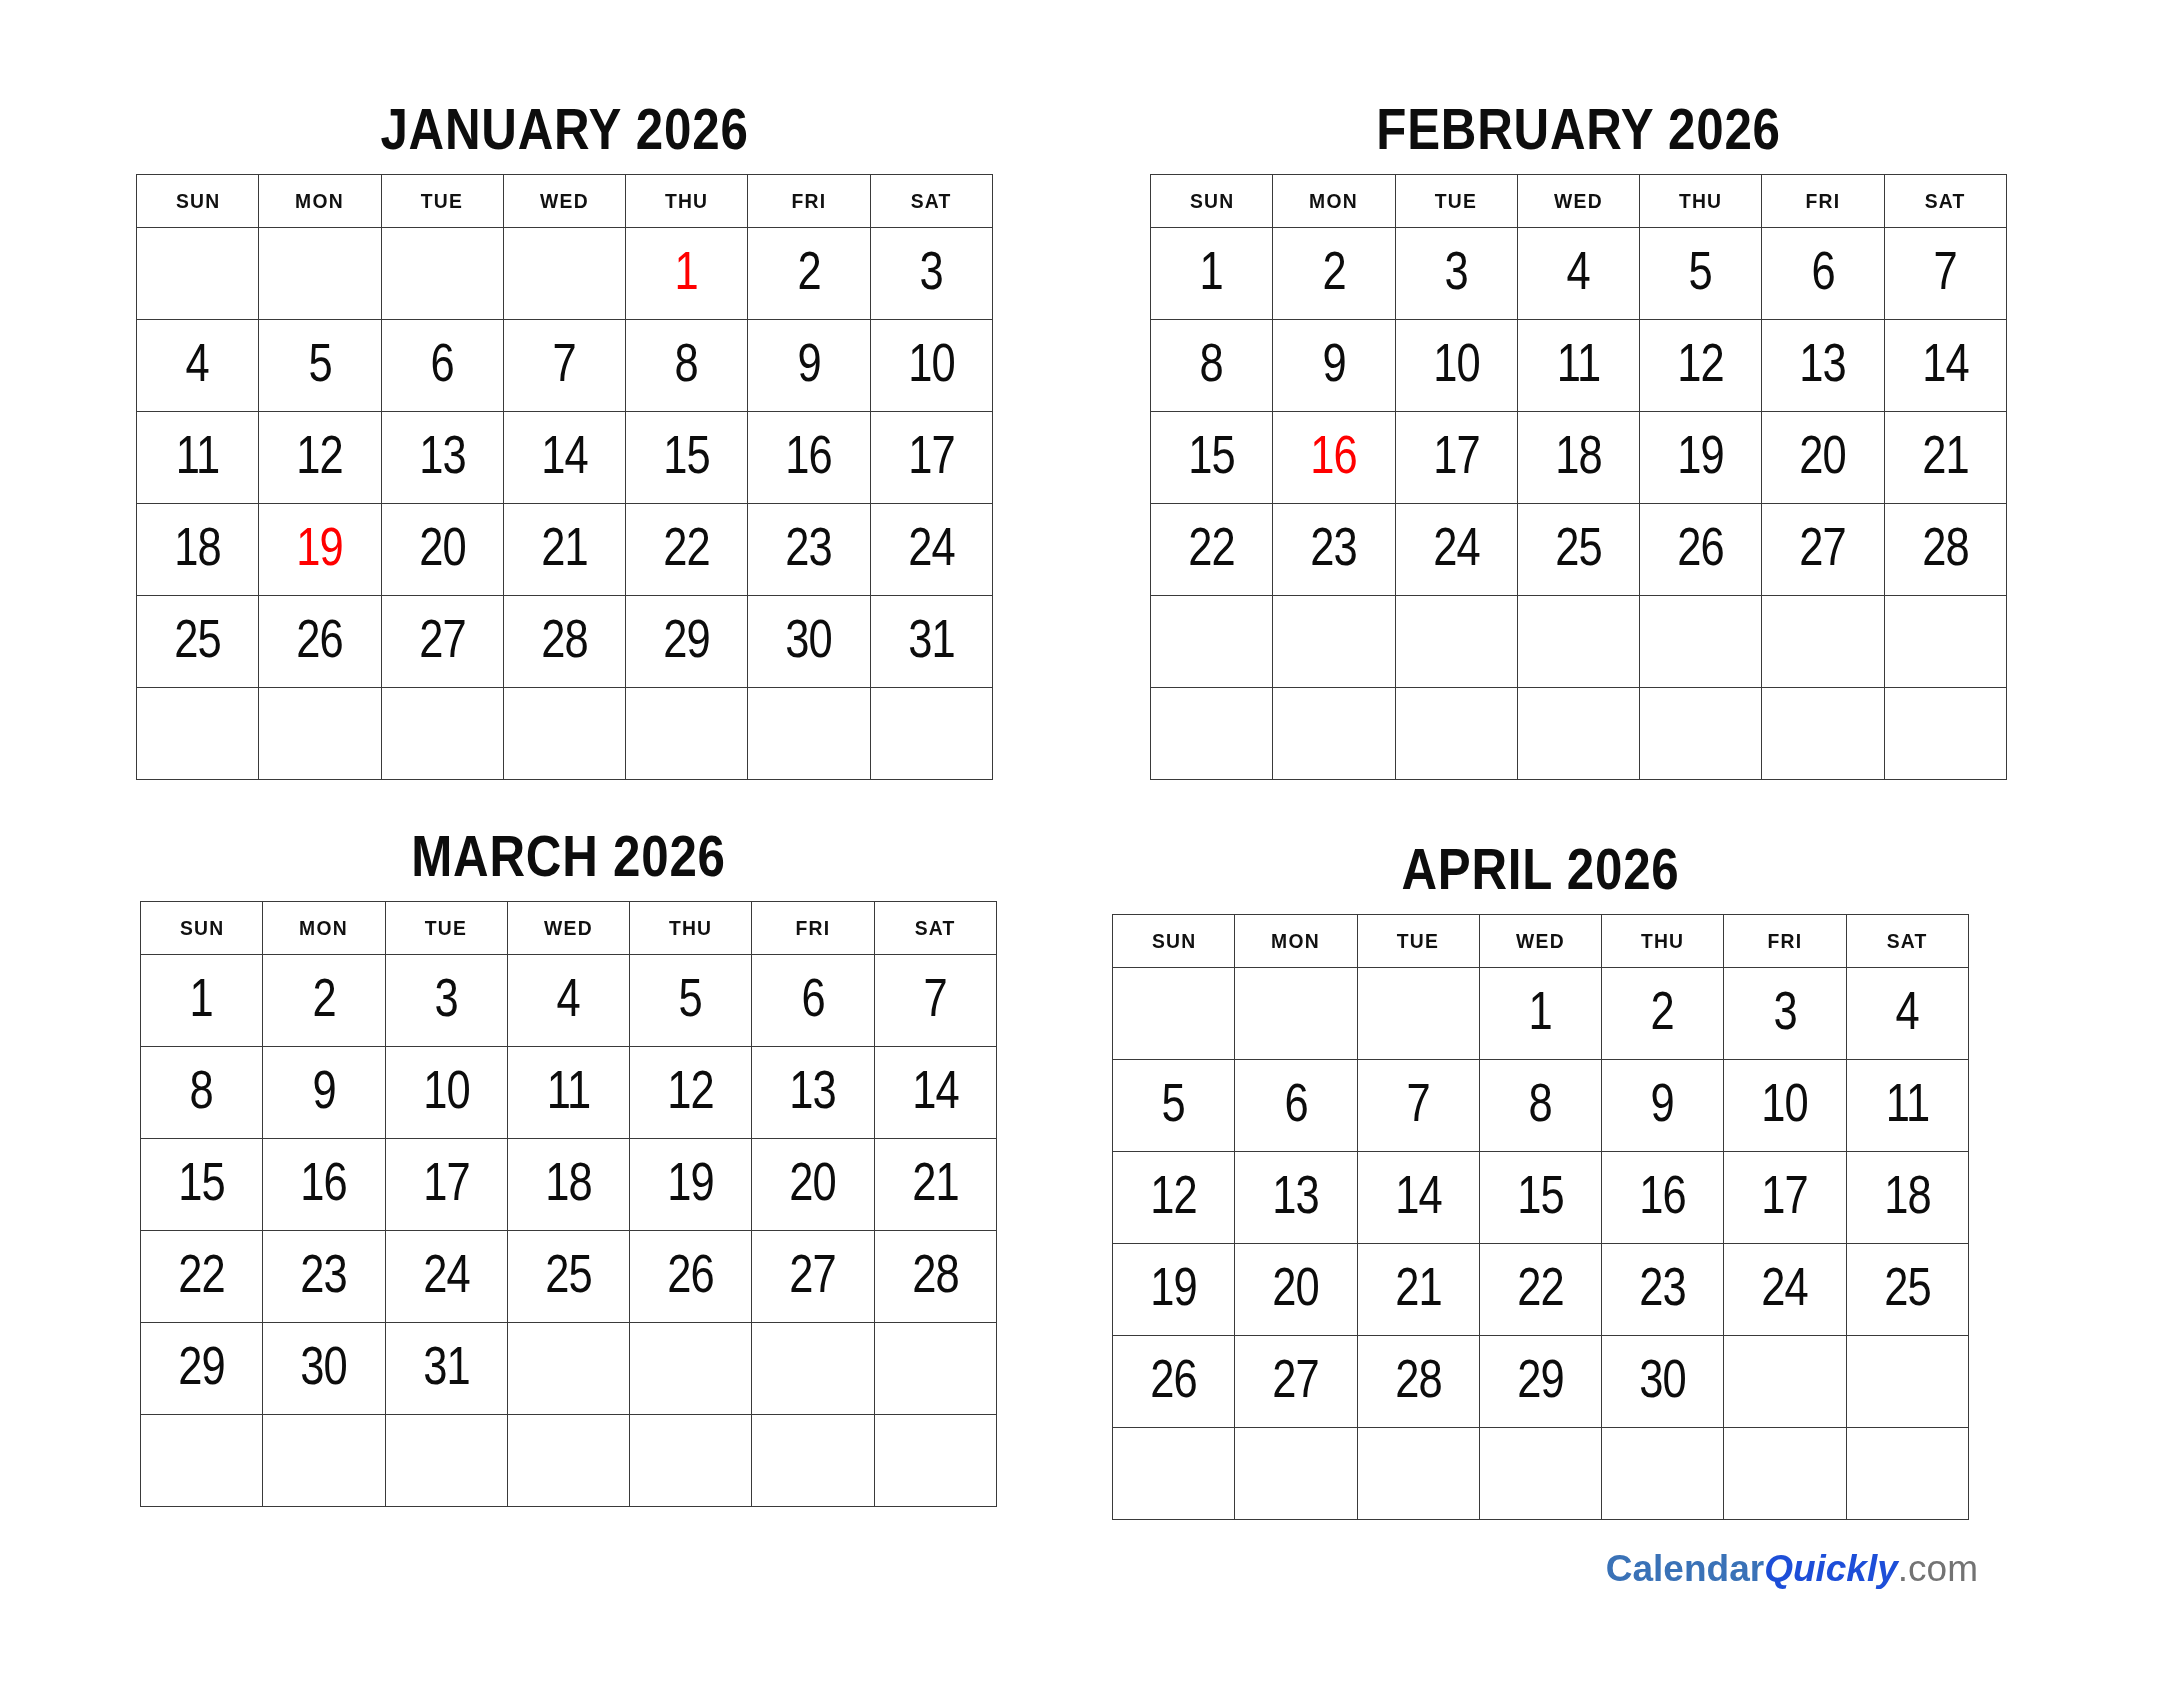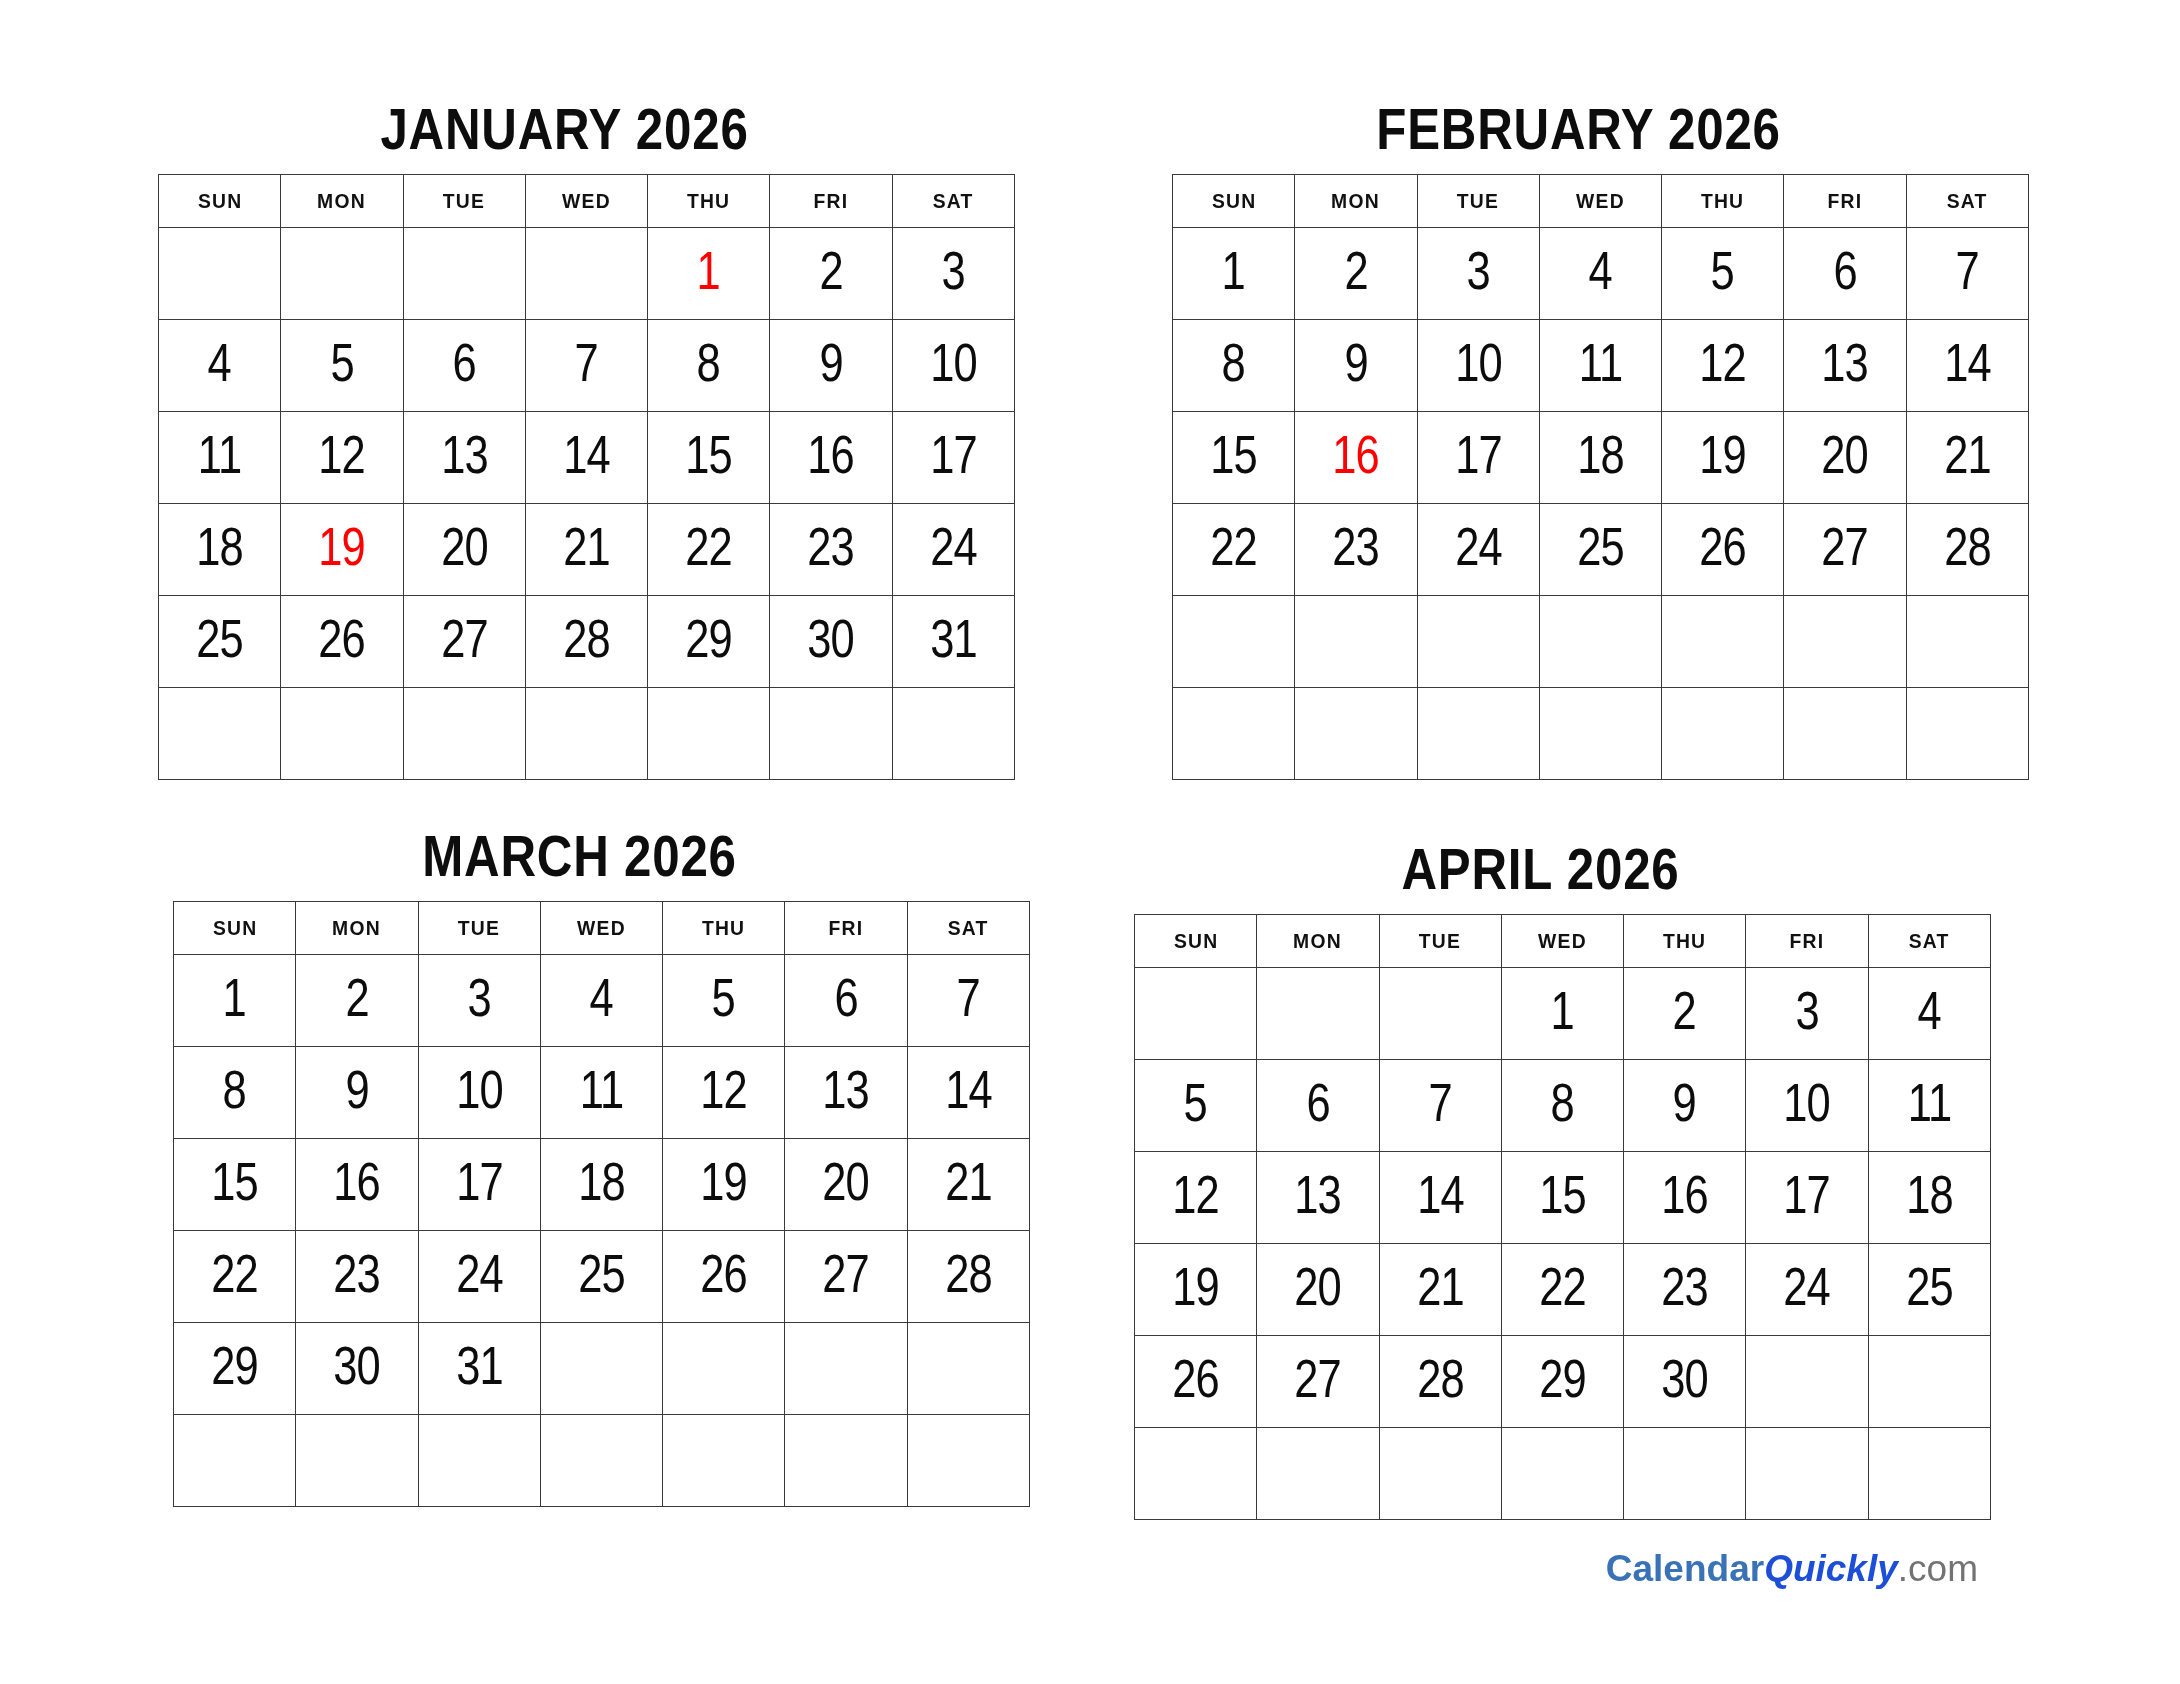--- a/index.html
+++ b/index.html
@@ -16,21 +16,21 @@
     overflow: hidden;
   }
 
   
   .cal {
     position: absolute;
     width: 857px;
   }
   .pos-tl { left: 136px;  top: 48px;  }
   .pos-tr { left: 1112px; top: 48px; padding-left: 38px;  }
-  .pos-bl { left: 151px;  top: 775px; }
+  .pos-bl { left: 140px;  top: 775px; }
   .pos-br { left: 1112px; top: 788px; }
 
   .cal .title {
     height: 126px;
     margin: 0;
     display: flex;
     align-items: flex-end;
     justify-content: center;
     padding-bottom: 12px;
     box-sizing: border-box;
@@ -40,21 +40,20 @@
     color: #0d0d0d;
     transform: scaleX(0.85);
     white-space: nowrap;
   }
 
   .cal table {
     border-collapse: collapse;
     table-layout: fixed;
     width: 100%;
     border: 1.7px solid #383838;
-    margin-left: 22px;
   }
   .cal th, .cal td {
     border: 1.7px solid #3a3a3a;
     text-align: center;
     vertical-align: middle;
     padding: 0;
     background: #ffffff;
   }
   .cal thead tr { height: 53px; }
   .cal tbody tr { height: 92px; }

